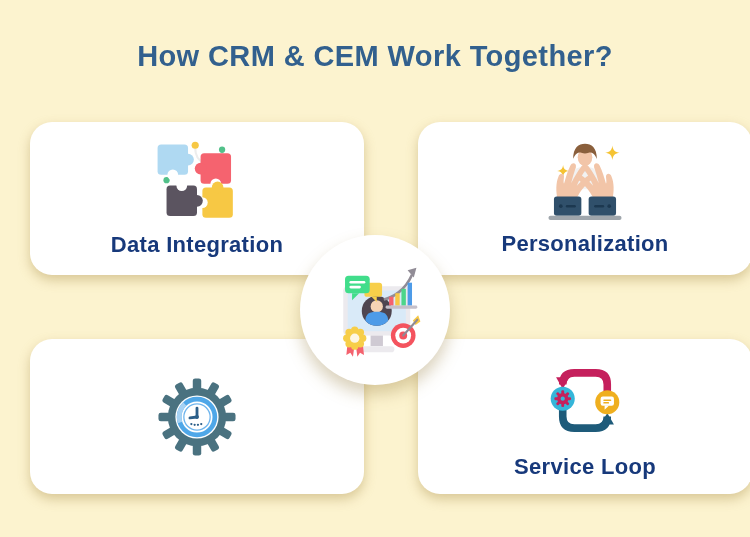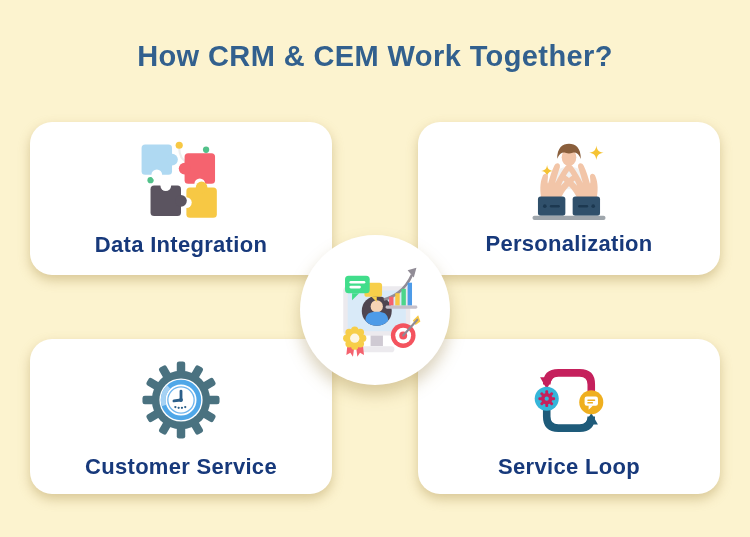--- a/index.html
+++ b/index.html
@@ -10,21 +10,21 @@
     width:750px;height:537px;position:relative;overflow:hidden;
     background:var(--bg);
     font-family:"Liberation Sans", sans-serif;
   }
   .title{
     position:absolute;left:0;top:40px;width:750px;margin:0;
     text-align:center;font-size:29px;font-weight:700;letter-spacing:.4px;
     color:var(--title);
   }
   .card{
-    position:absolute;width:302px;background:var(--card);
+    position:absolute;width:334px;background:var(--card);
     border-radius:22px;
     box-shadow:0 5px 12px rgba(172,146,80,.45);
     display:flex;flex-direction:column;align-items:center;justify-content:center;
   }
   .card-tl{left:30px;top:122px;height:153px;}
   .card-tr{left:418px;top:122px;height:153px;}
   .card-bl{left:30px;top:339px;height:155px;}
   .card-br{left:418px;top:339px;height:155px;}
   .icon-wrap{display:flex;align-items:center;justify-content:center;}
   .card-label{
@@ -137,21 +137,20 @@
       </g>
       <circle cx="50" cy="50" r="2" fill="#2C5F8A"></circle>
       <g fill="#2C5F8A">
         <circle cx="44" cy="57.5" r="1.2"></circle>
         <circle cx="47.5" cy="58.3" r="1.2"></circle>
         <circle cx="51" cy="58.3" r="1.2"></circle>
         <circle cx="54.5" cy="57.5" r="1.2"></circle>
       </g>
     </svg>
   </div>
-  <div class="card-label">Customer Service</div>
 </div>
 
 <div class="card card-br">
   <div class="icon-wrap">
     <svg width="98" height="93" viewBox="0 0 110 104">
 
       <path d="M80,50 L80,34 Q80,21 67,21 L43,21 Q30,21 30,34" fill="none" stroke="#C5205C" stroke-width="8.5"></path>
       <path d="M22.5,26 L37.5,26 L30,39 Z" fill="#C5205C"></path>
 
       <path d="M30,56 L30,70 Q30,83 43,83 L67,83 Q80,83 80,70" fill="none" stroke="#1E5B7A" stroke-width="8.5"></path>

